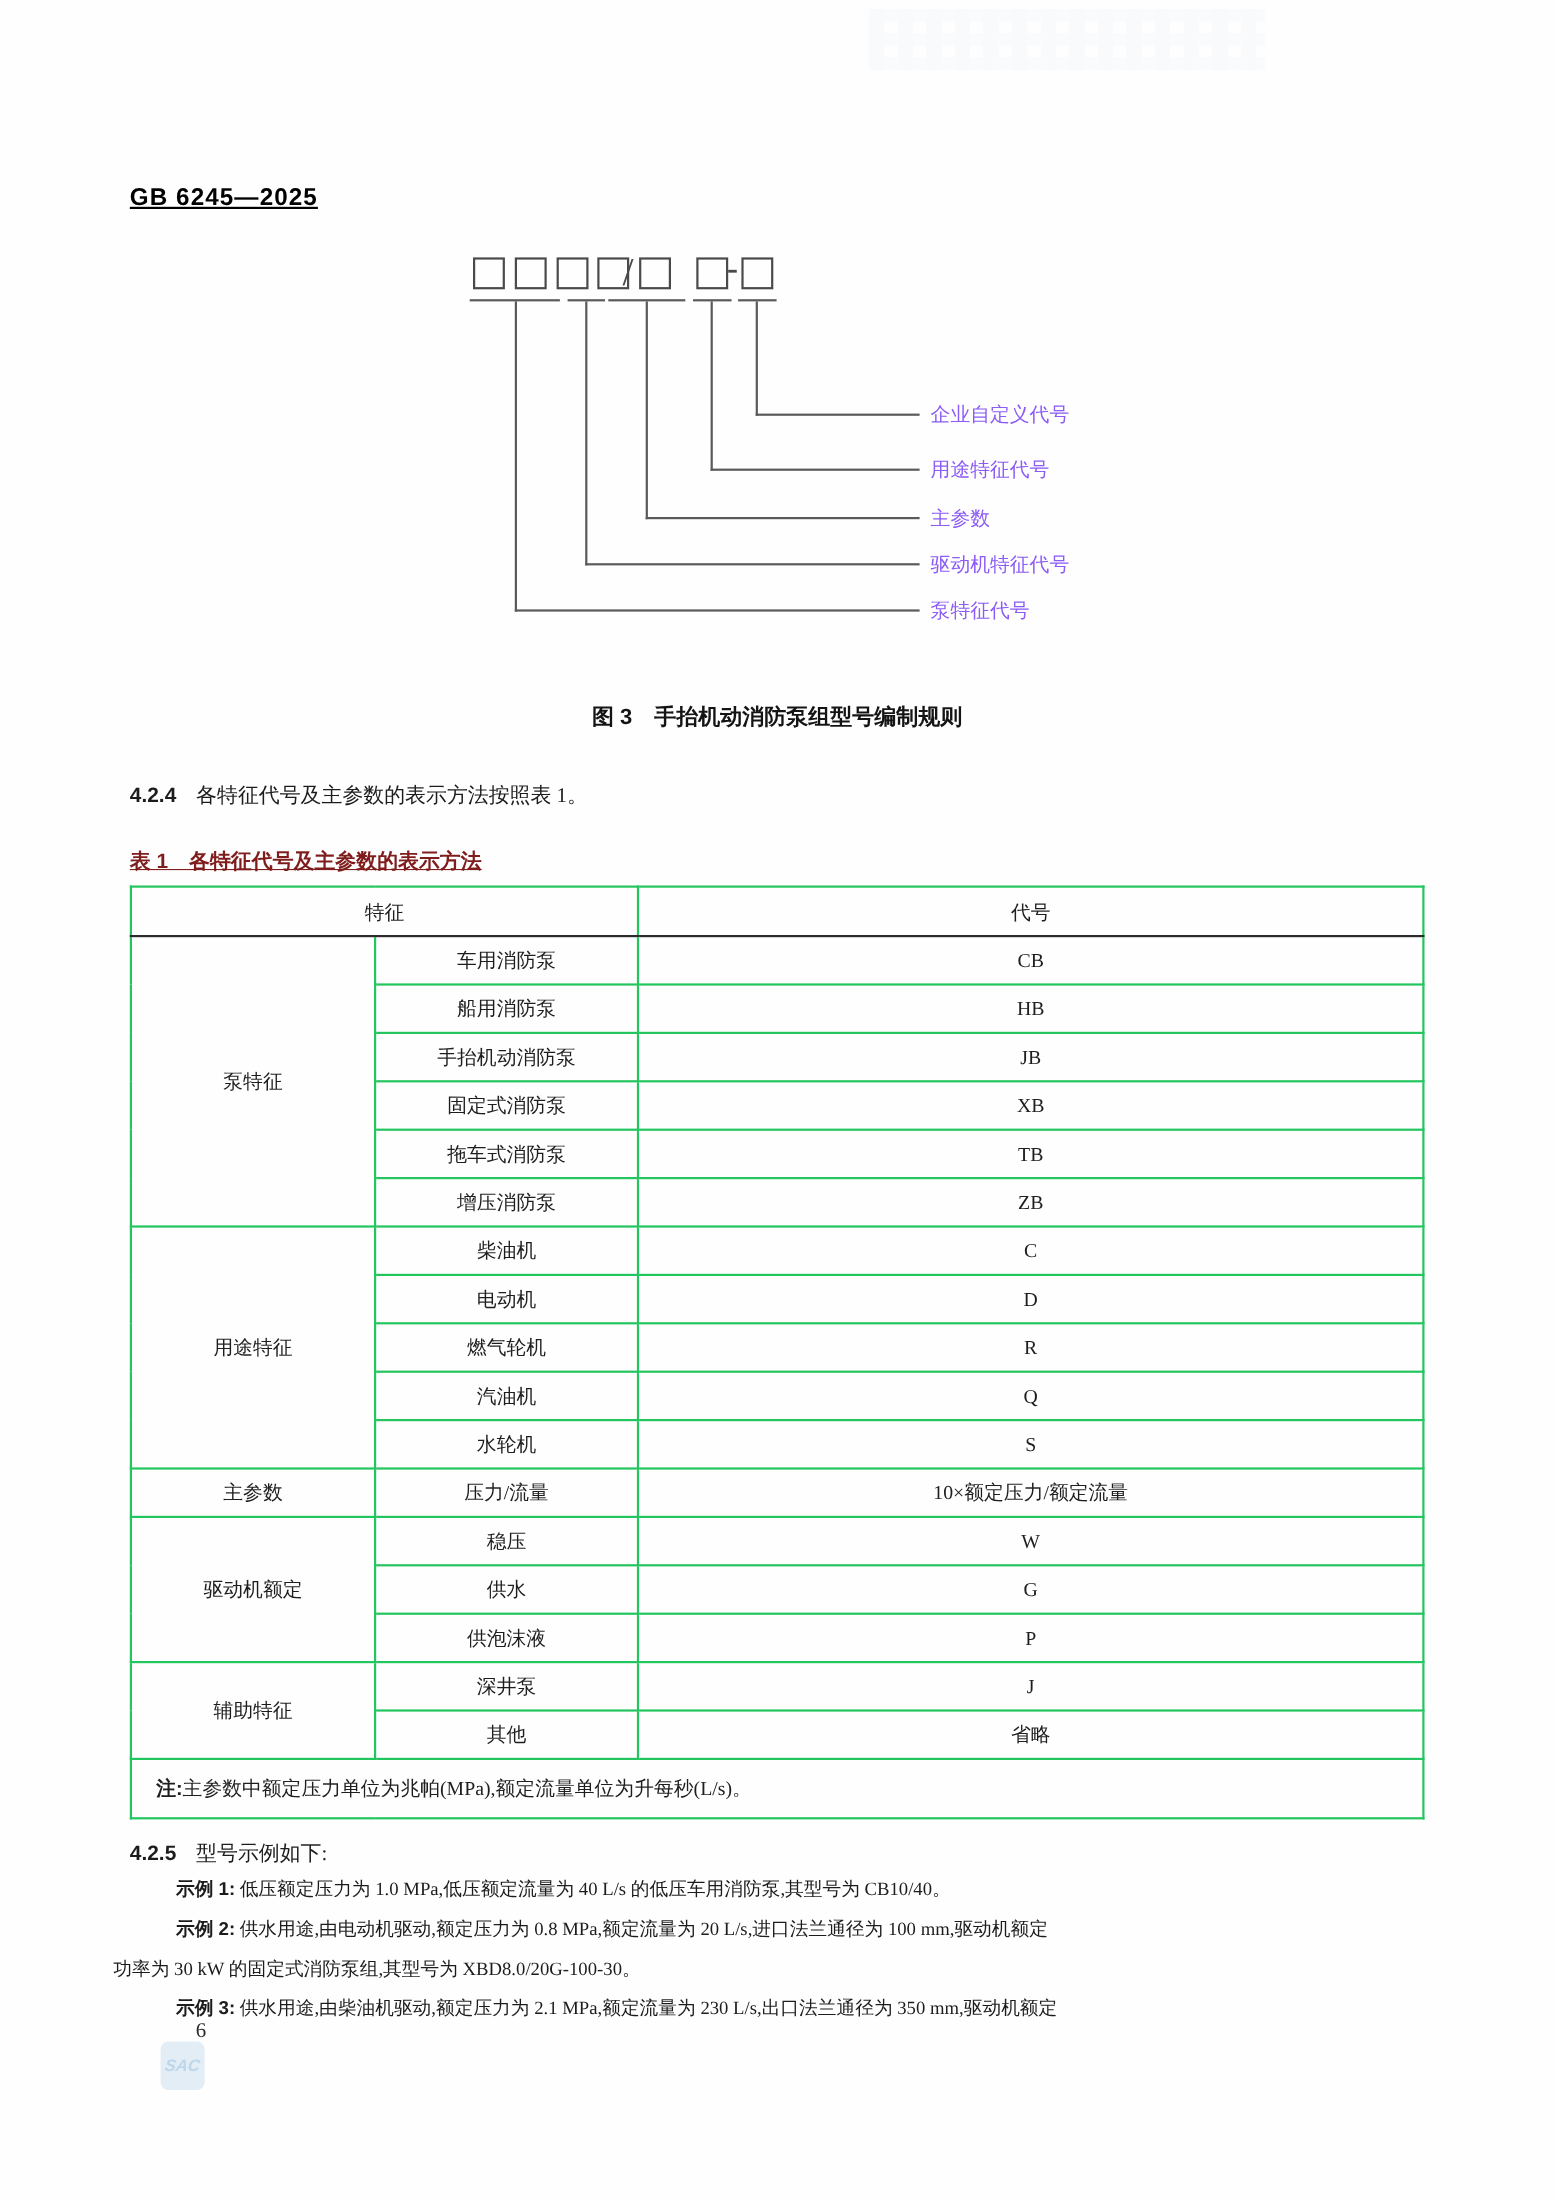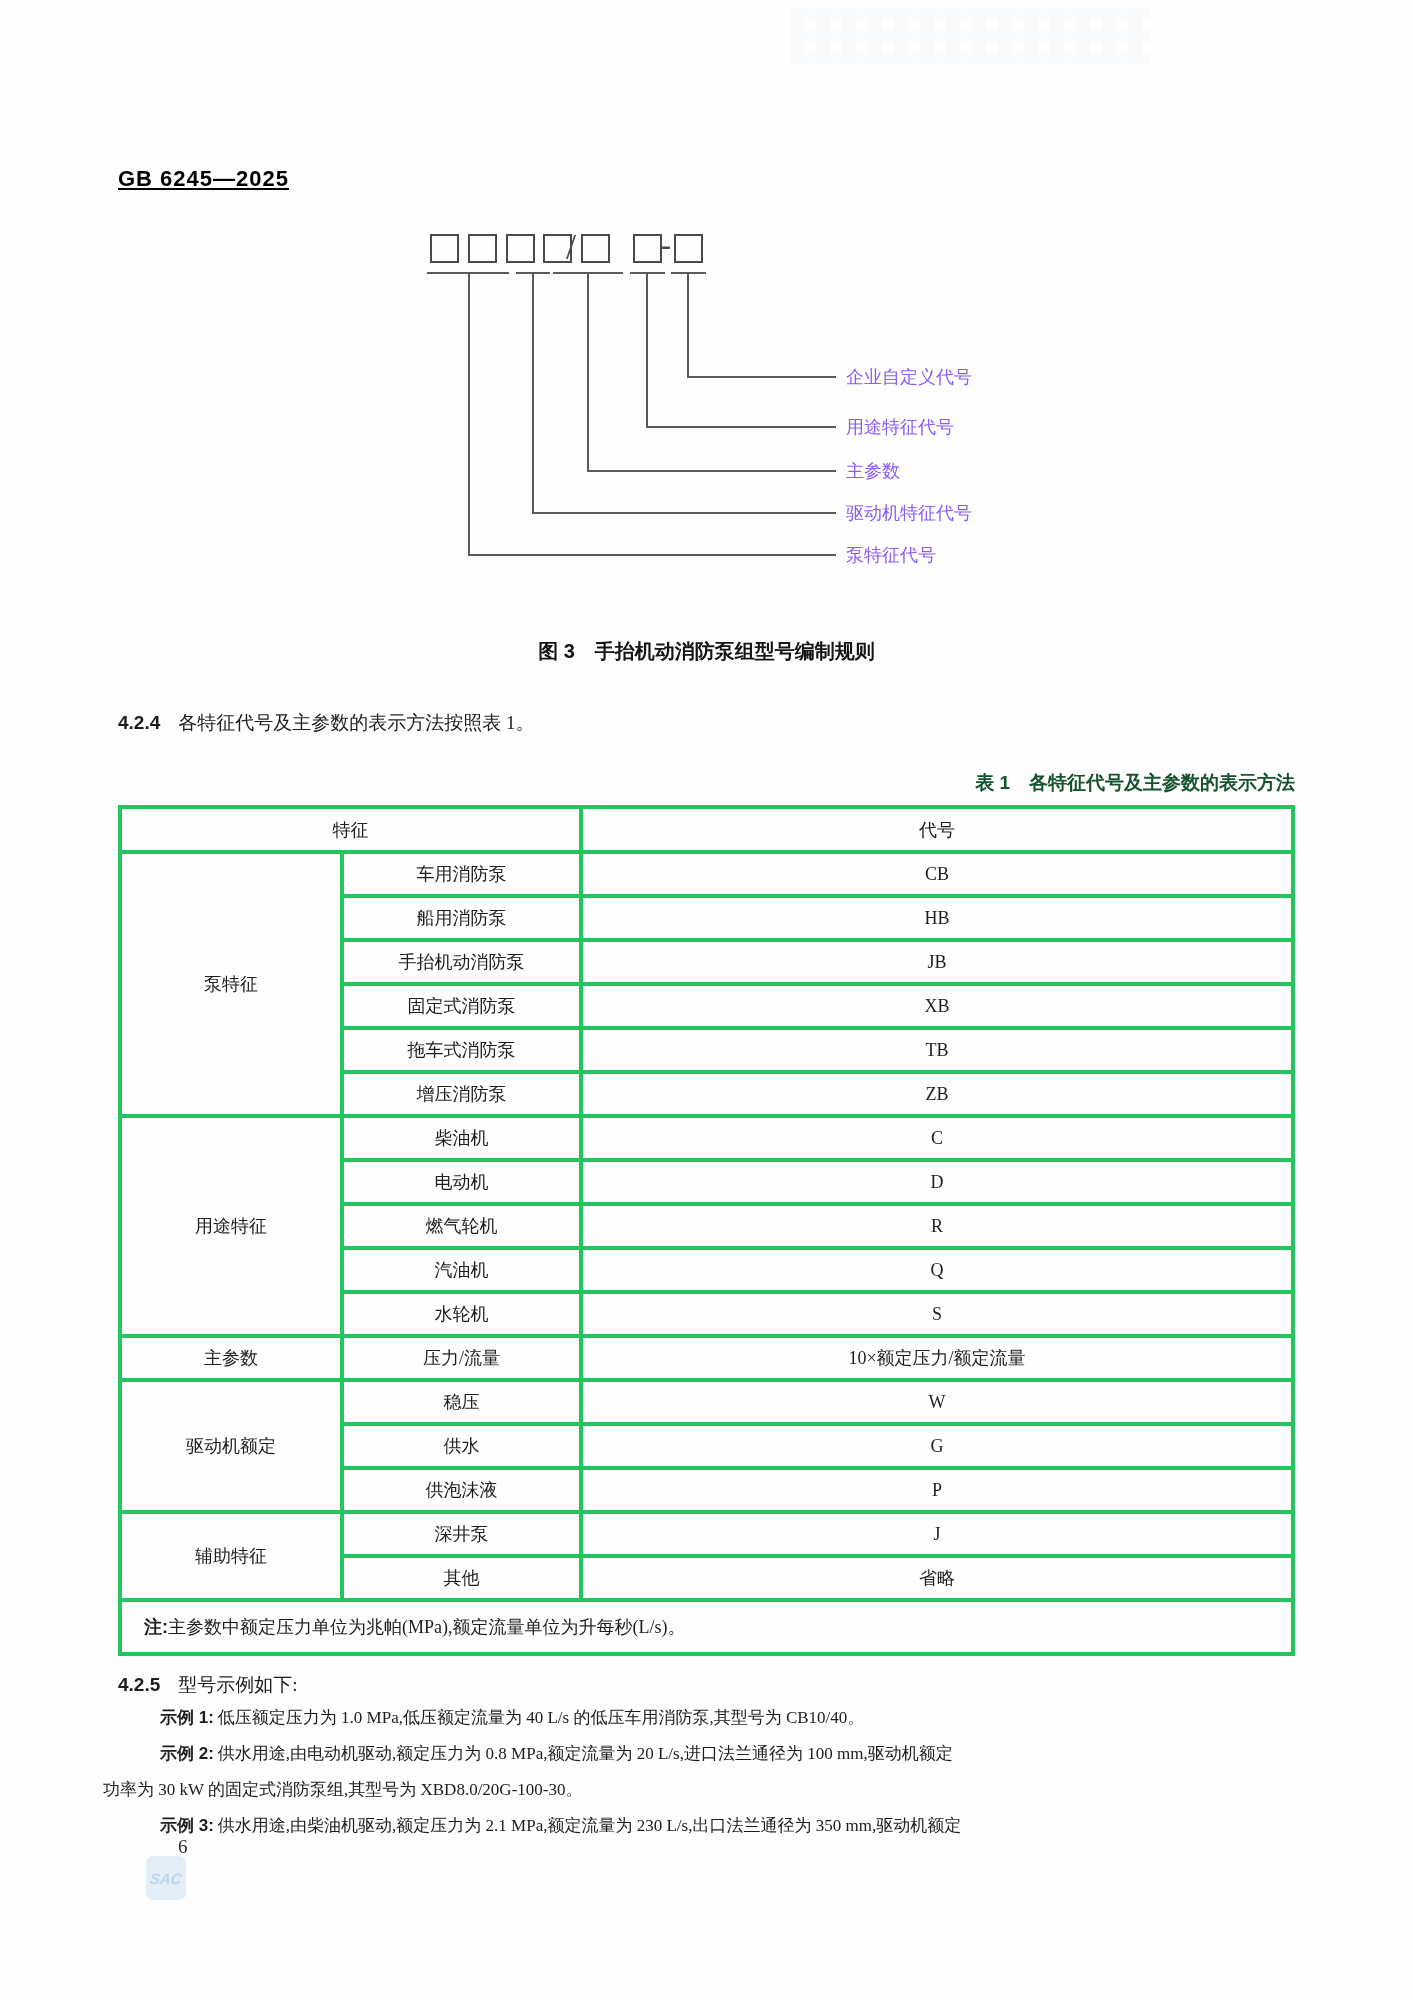--- a/index.html
+++ b/index.html
@@ -48,35 +48,35 @@
     font-weight: 700; font-size: 20px; color: #141414;
   }
 
   .clause { left: 118px; width: 1180px; font-size: 19px; color: #1c1c1c; }
   .clause .num {
     font-family: "Liberation Sans", "DejaVu Sans", sans-serif;
     font-weight: 700; margin-right: 18px;
   }
 
   .tbl-title {
-    left: 118px; top: 770px; width: 1177px; text-align: right;
-    font-family: "Liberation Sans", "DejaVu Sans", sans-serif;
-    font-weight: 700; font-size: 19px; color: #14532d;
+    left: 118px; top: 770px; width: 1177px; text-align: left;
+    font-family: "Liberation Sans", "DejaVu Sans", sans-serif;
+    font-weight: 700; font-size: 19px; color: #7f1d1d; text-decoration: underline;
   }
 
   
   .tbl-wrap { left: 118px; top: 805px; width: 1177px; }
   table.spec {
     width: 100%; border-collapse: collapse;
     border: 2px solid #2b2b2b;
     font-size: 18px; color: #1e1e1e;
     table-layout: fixed;
   }
   table.spec td {
-    border: 4px solid #22c55e;
+    border: 2px solid #22c55e;
     text-align: center; vertical-align: middle;
     height: 44px; padding: 0 4px;
   }
   table.spec td.hdr { height: 45px; border-bottom: 2px solid #2b2b2b; }
   table.spec td.gtop { border-top: 2px solid #2b2b2b; }
   table.spec td.note-cell {
     text-align: left; height: 54px; padding-left: 22px;
     border-top: 2px solid #2b2b2b;
   }
   .note-label { font-family: "Liberation Sans", "DejaVu Sans", sans-serif; font-weight: 700; }

